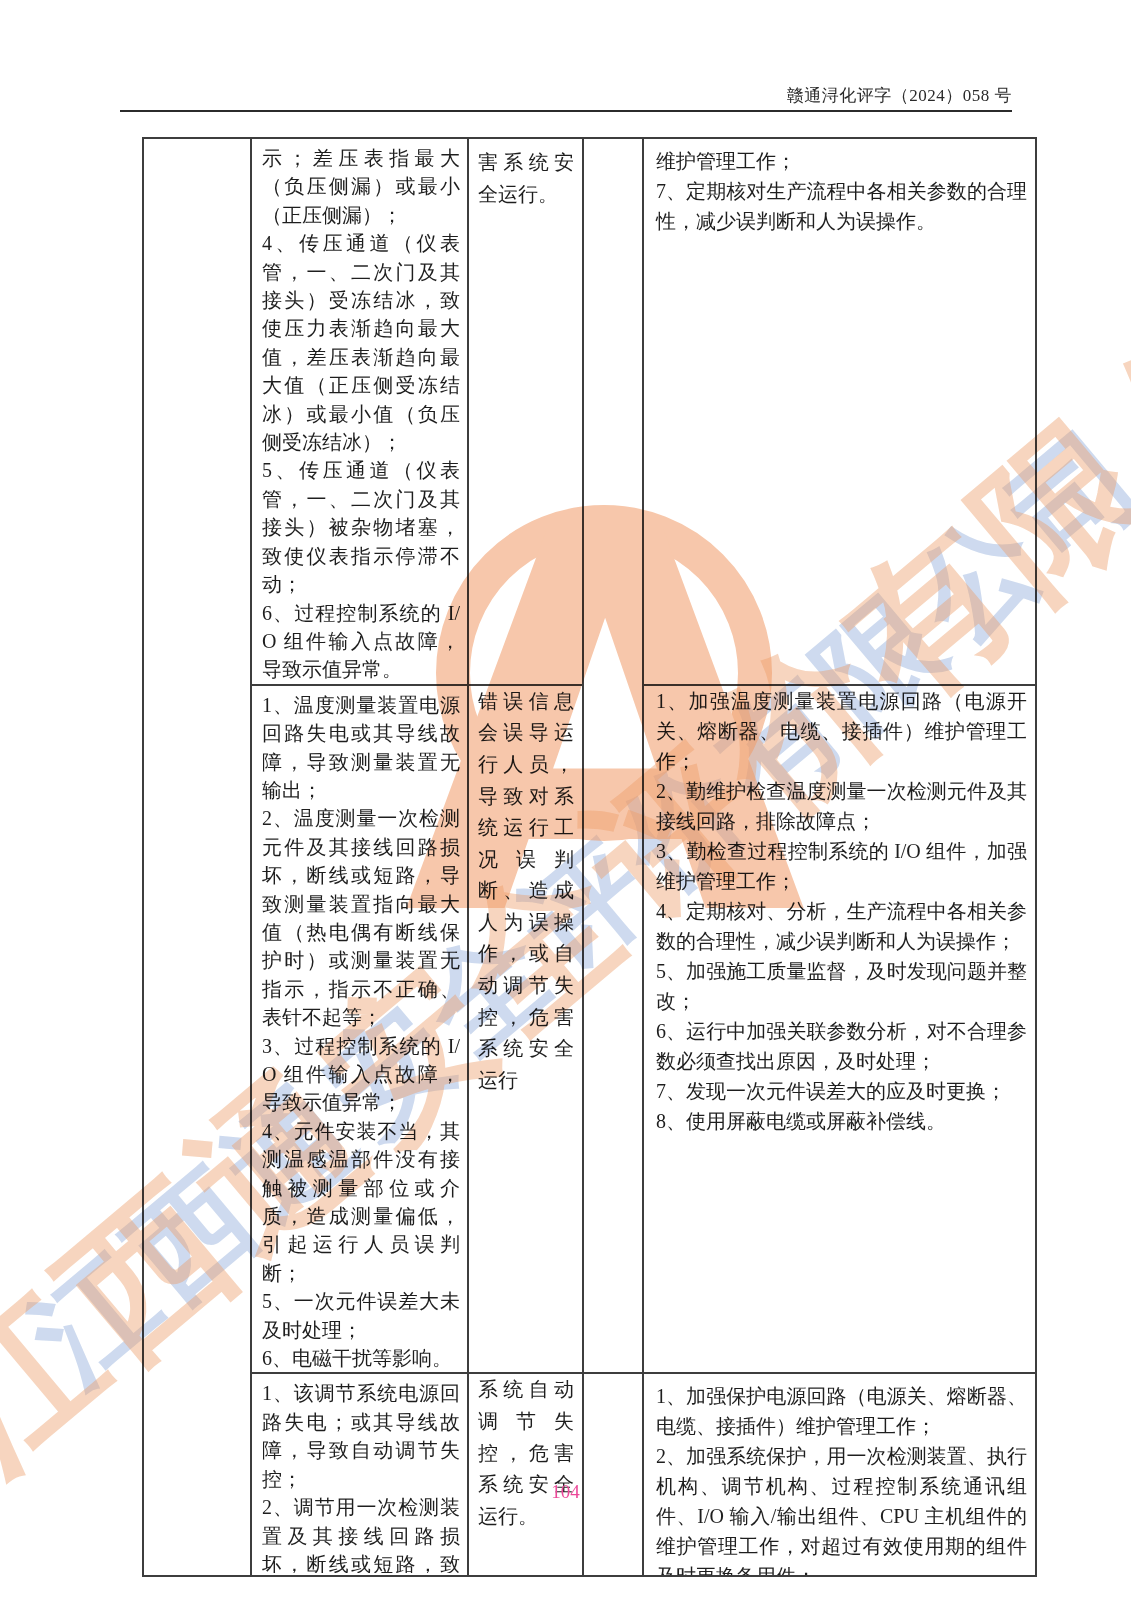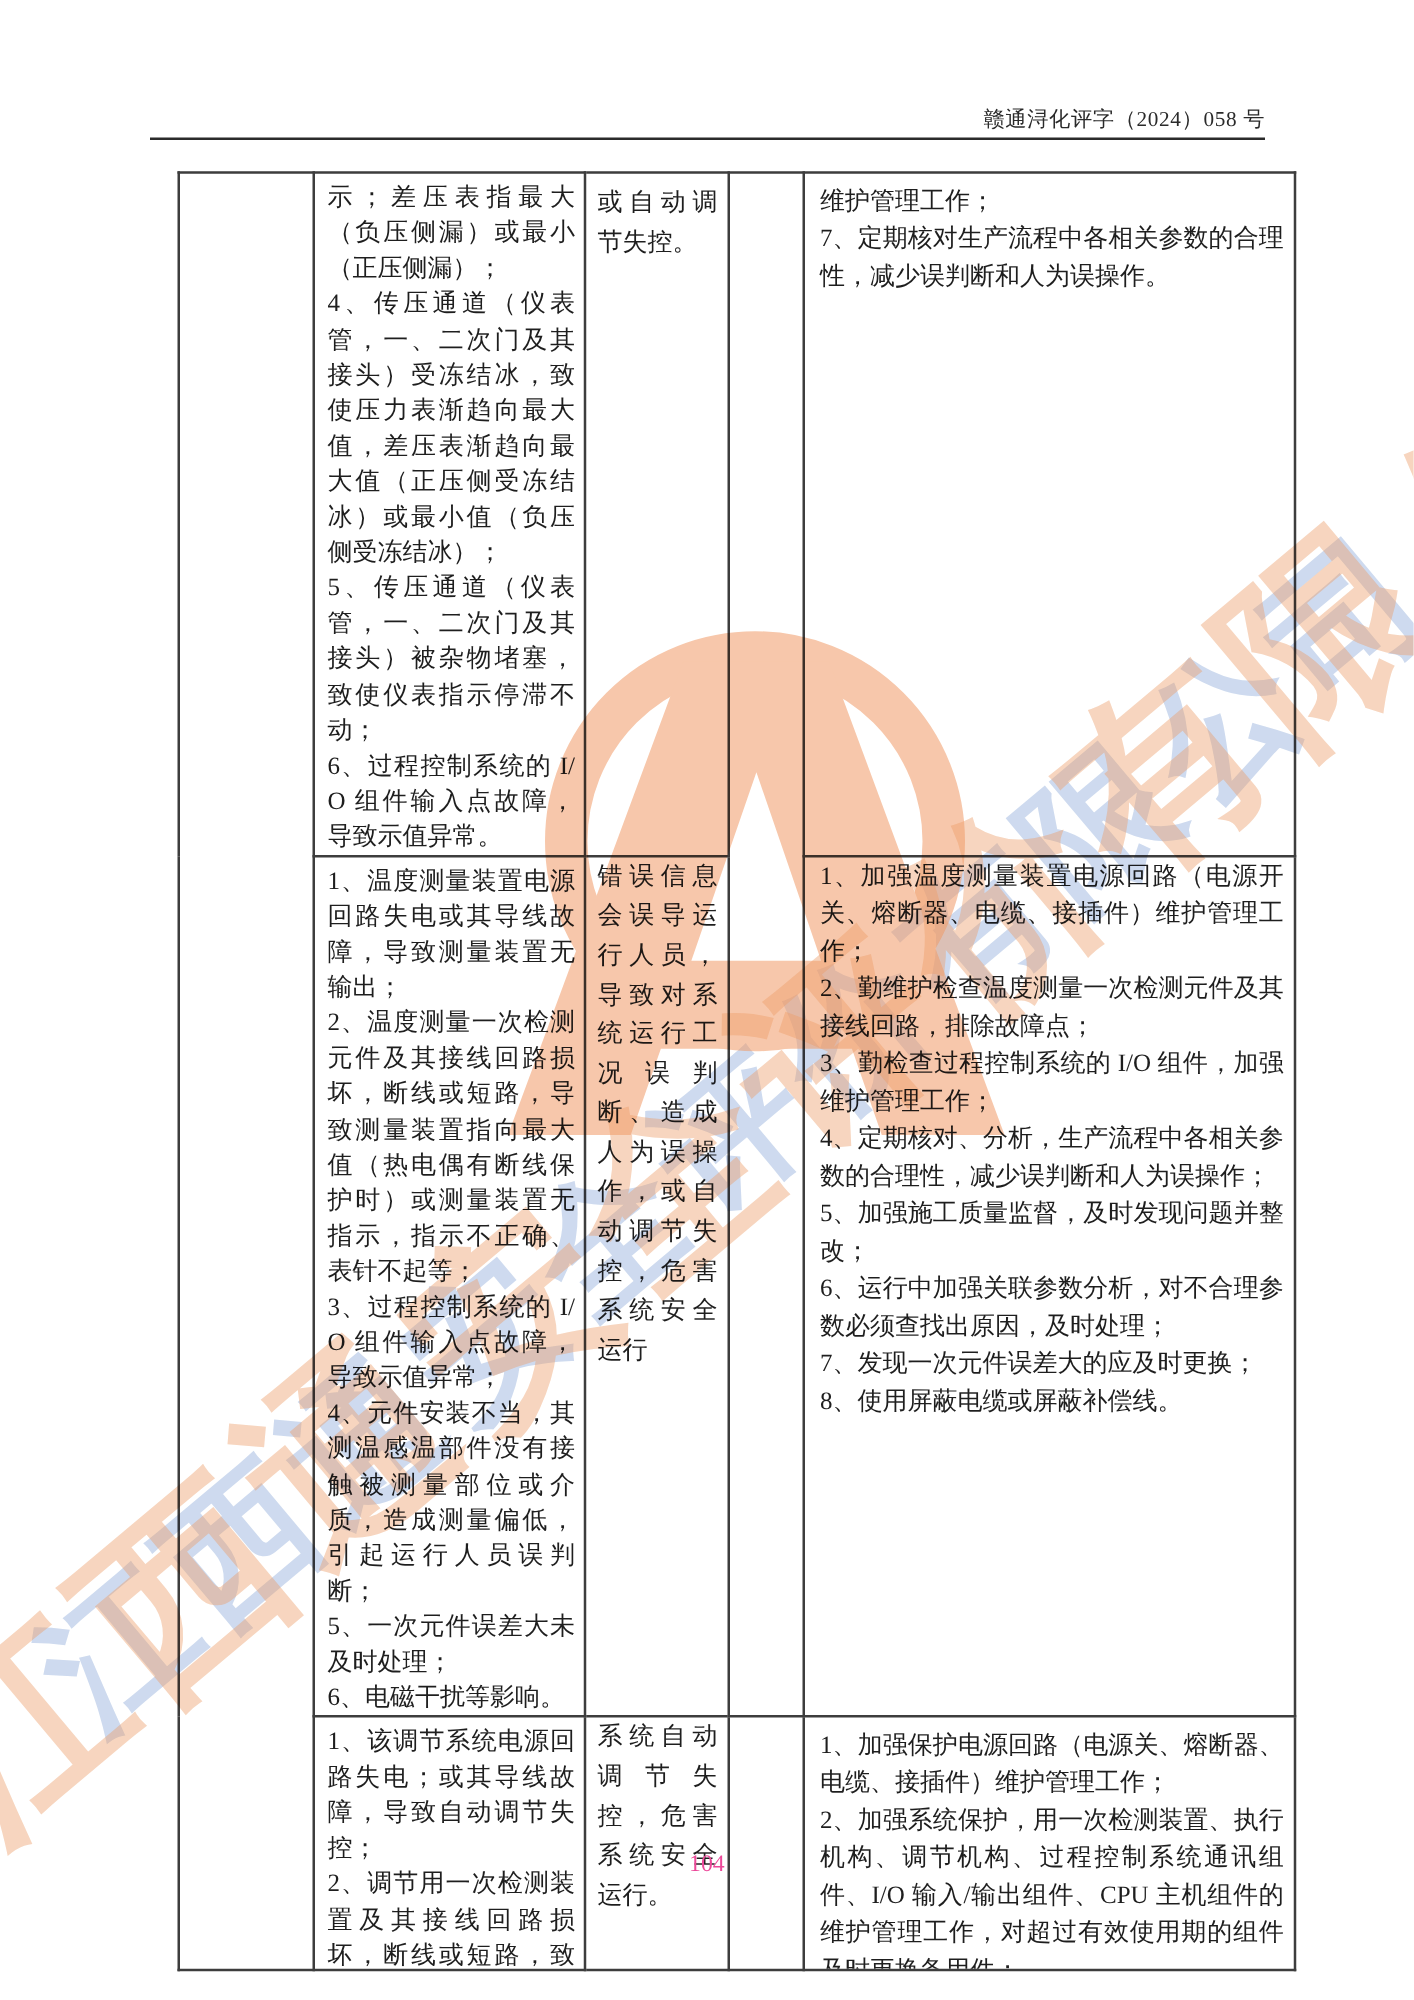--- a/index.html
+++ b/index.html
@@ -92,21 +92,21 @@
     <tbody>
       <tr class="r1">
         <td rowspan="3"></td>
         <td class="c2">
           <div class="cw">示；差压表指最大（负压侧漏）或最小（正压侧漏）；
 4、传压通道（仪表管，一、二次门及其接头）受冻结冰，致使压力表渐趋向最大值，差压表渐趋向最大值（正压侧受冻结冰）或最小值（负压侧受冻结冰）；
 5、传压通道（仪表管，一、二次门及其接头）被杂物堵塞，致使仪表指示停滞不动；
 6、过程控制系统的 I/O 组件输入点故障，导致示值异常。</div>
         </td>
         <td class="c3">
-          <div class="cw">或自动调节失控。</div>
+          <div class="cw">害系统安全运行。</div>
         </td>
         <td rowspan="2"></td>
         <td class="c5">
           <div class="cw">维护管理工作；
 7、定期核对生产流程中各相关参数的合理性，减少误判断和人为误操作。</div>
         </td>
       </tr>
       <tr class="r2">
         <td class="c2">
           <div class="cw">1、温度测量装置电源回路失电或其导线故障，导致测量装置无输出；

